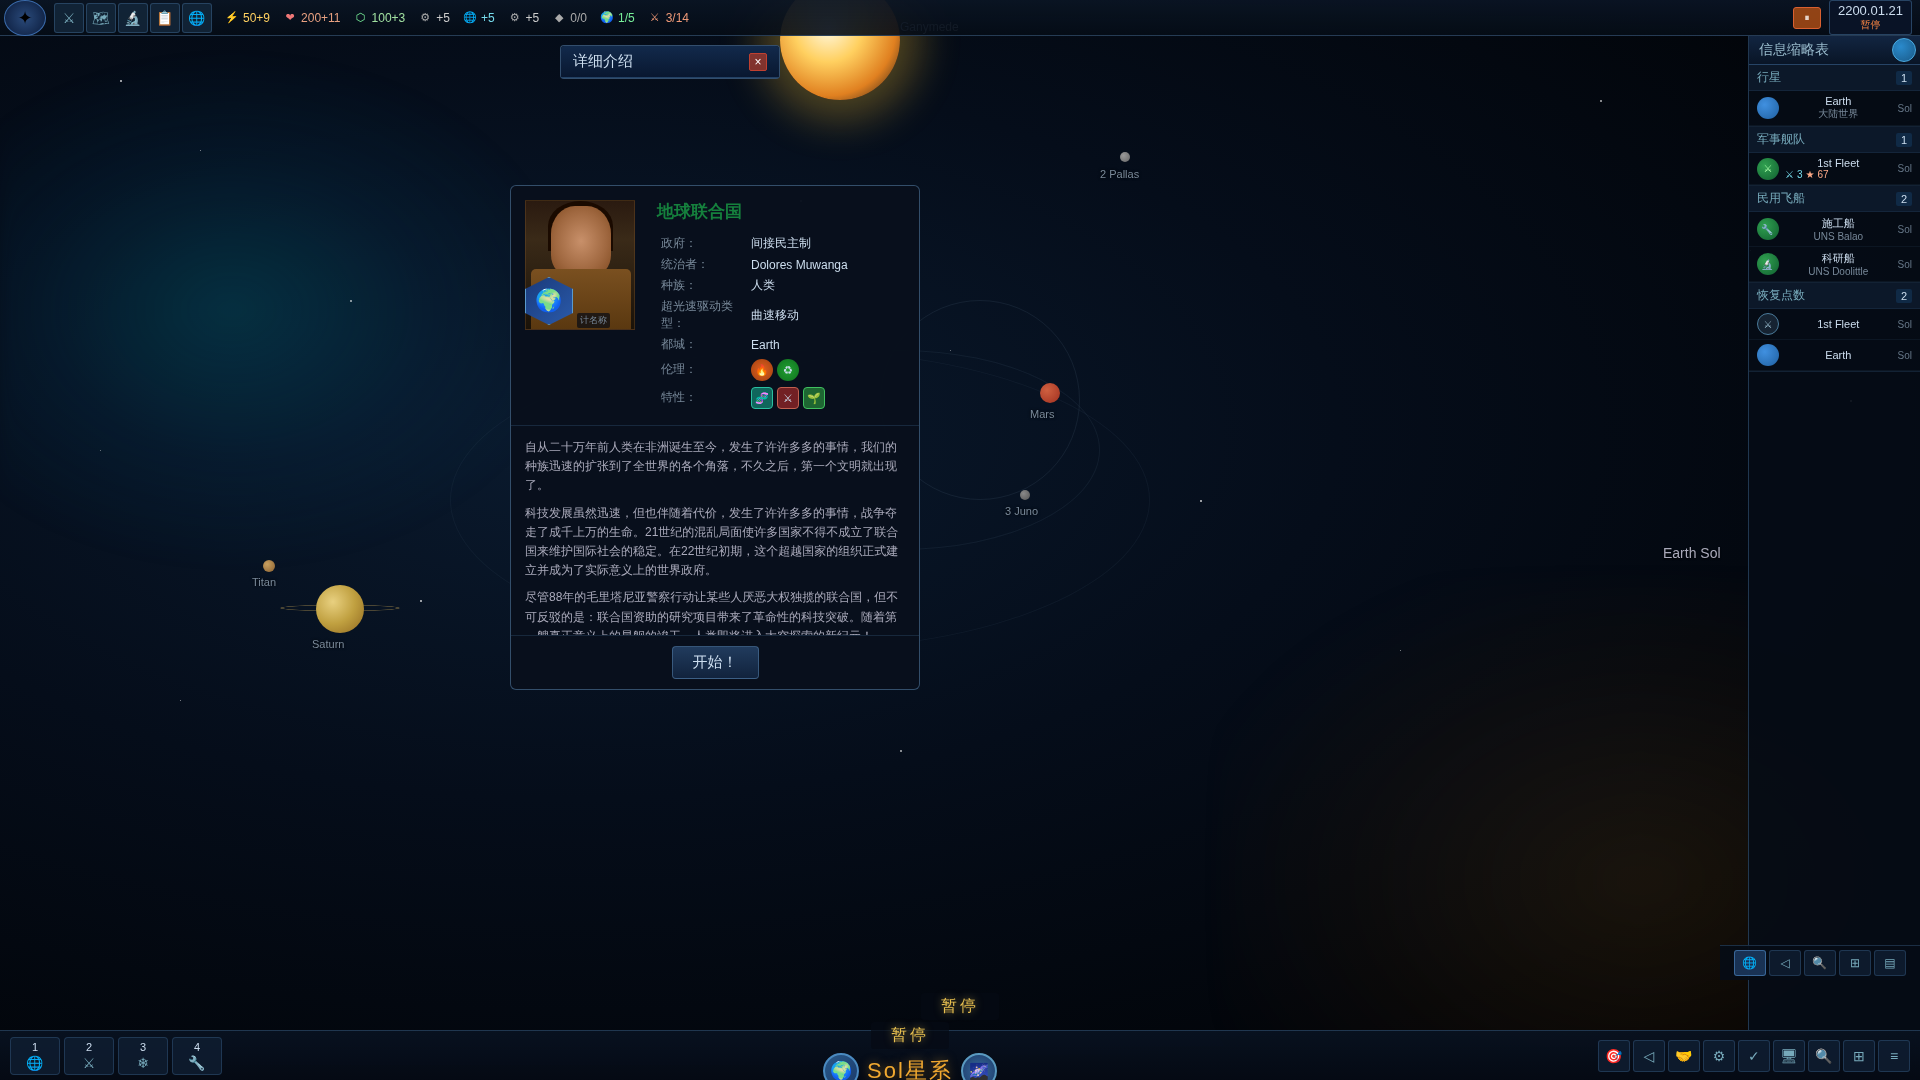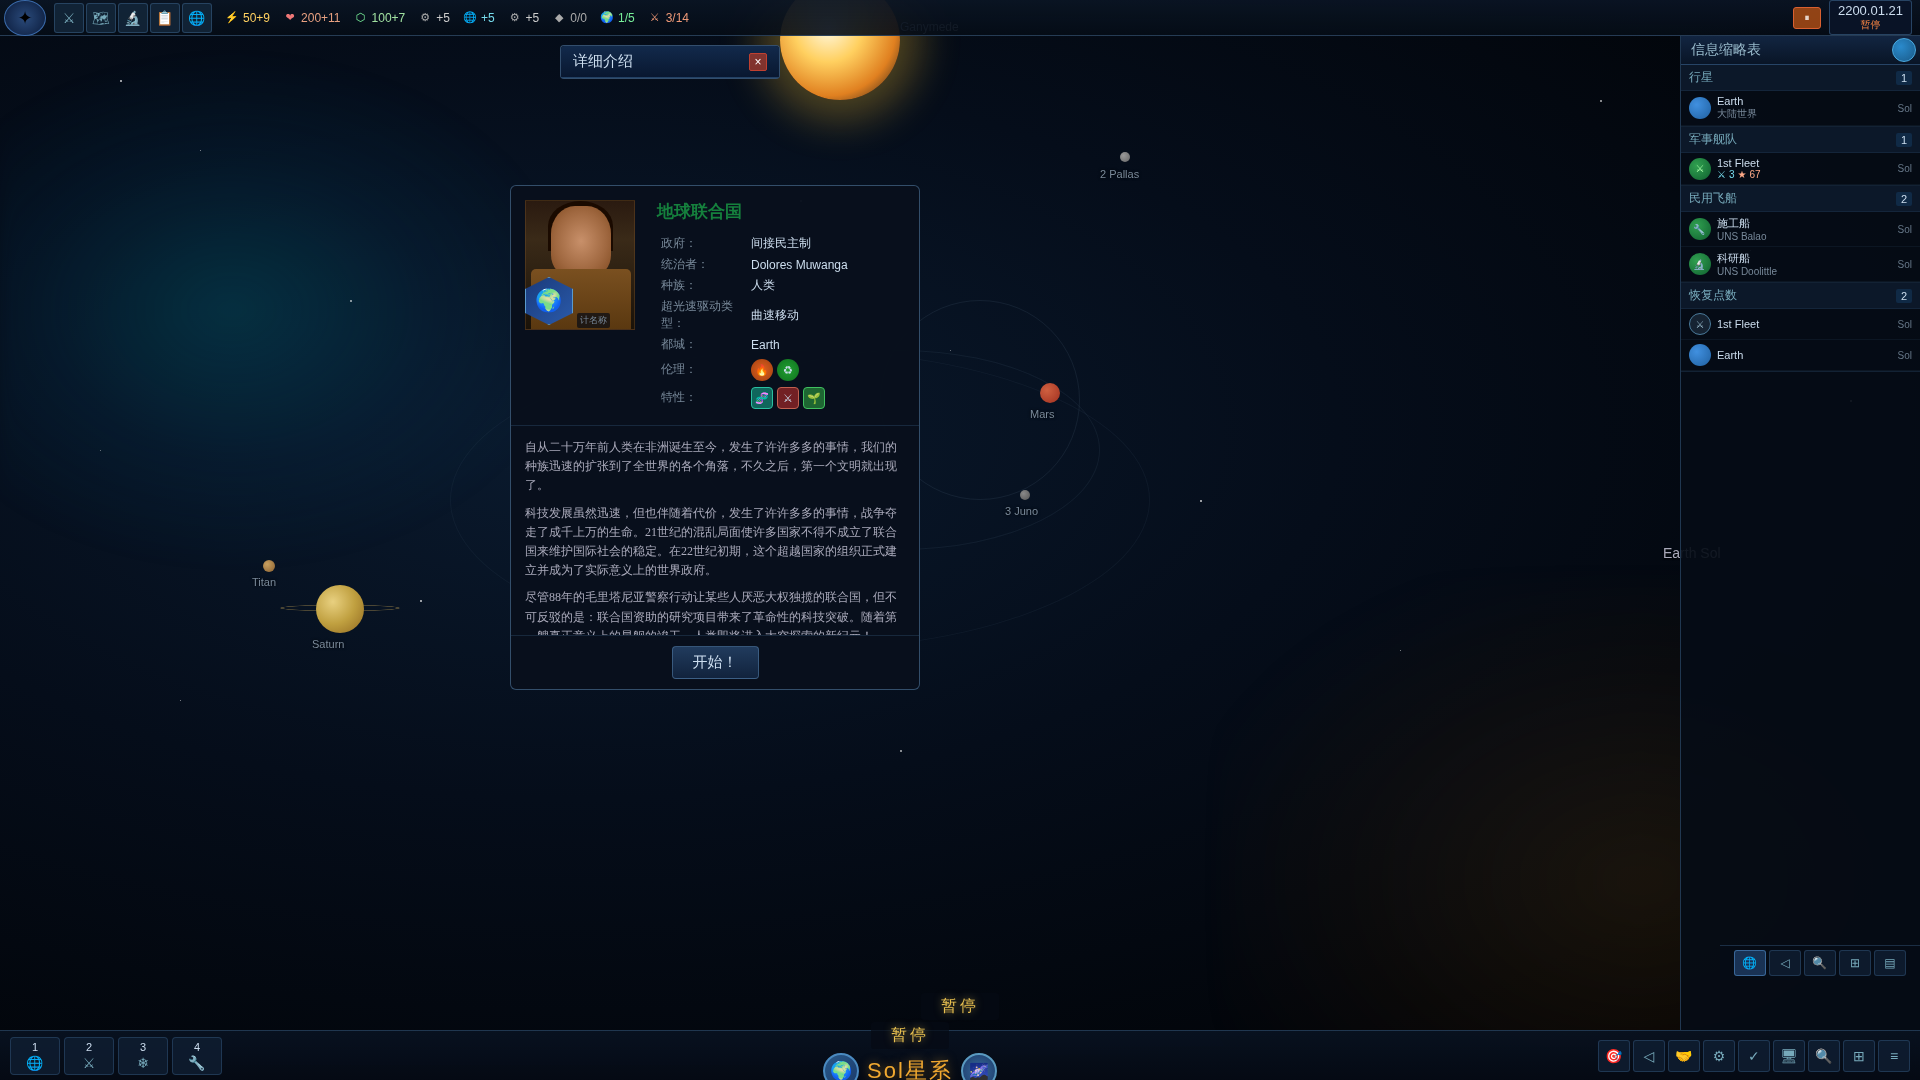--- a/index.html
+++ b/index.html
@@ -118,25 +118,26 @@
     }
     .date-paused {
       font-size: 10px;
       color: #f84;
     }
 
     
     #right-panel {
       position: absolute;
       right: 0; top: 36px;
-      width: 240px;
+      width: 172px;
       bottom: 50px;
       background: rgba(5,12,22,0.92);
       border-left: 1px solid rgba(60,100,140,0.5);
       z-index: 50;
+      text-align: center;
     }
 
     .panel-header {
       background: linear-gradient(180deg, rgba(20,40,70,0.9), rgba(10,22,40,0.9));
       border-bottom: 1px solid rgba(60,100,140,0.5);
       padding: 5px 10px;
       font-size: 14px;
       color: #9bc;
       display: flex; align-items: center; justify-content: space-between;
     }
@@ -403,21 +404,20 @@
     }
     .trait-teal { background: rgba(20,140,120,0.7); border: 1px solid #2ac0a0; }
     .trait-red { background: rgba(160,40,40,0.7); border: 1px solid #c06050; }
     .trait-green { background: rgba(40,140,60,0.7); border: 1px solid #40c060; }
 
     .civ-lore {
       padding: 12px 14px;
       border-bottom: 1px solid rgba(60,100,140,0.3);
       max-height: 210px;
       overflow: hidden;
-      font-family: Liberation Serif, serif;
     }
     .lore-text {
       font-size: 12px;
       color: #aab;
       line-height: 1.6;
     }
     .lore-paragraph { margin-bottom: 8px; }
 
     .civ-start-btn {
       display: flex; align-items: center; justify-content: center;
@@ -583,21 +583,21 @@
     <div class="resource-item">
       <div class="resource-icon" style="color:#ffd060;">⚡</div>
       <span style="color:#ffd060;">50+9</span>
     </div>
     <div class="resource-item">
       <div class="resource-icon" style="color:#e77;">❤</div>
       <span style="color:#e8a080;">200+11</span>
     </div>
     <div class="resource-item">
       <div class="resource-icon" style="color:#7e9;">⬡</div>
-      <span style="color:#a0e0a0;">100+7</span>
+      <span style="color:#a0e0a0;">100+3</span>
     </div>
     <div class="resource-item">
       <div class="resource-icon" style="color:#aaa;">⚙</div>
       <span style="color:#ccc;">+5</span>
     </div>
     <div class="resource-item">
       <div class="resource-icon" style="color:#7de;">🌐</div>
       <span style="color:#7de;">+5</span>
     </div>
     <div class="resource-item">

